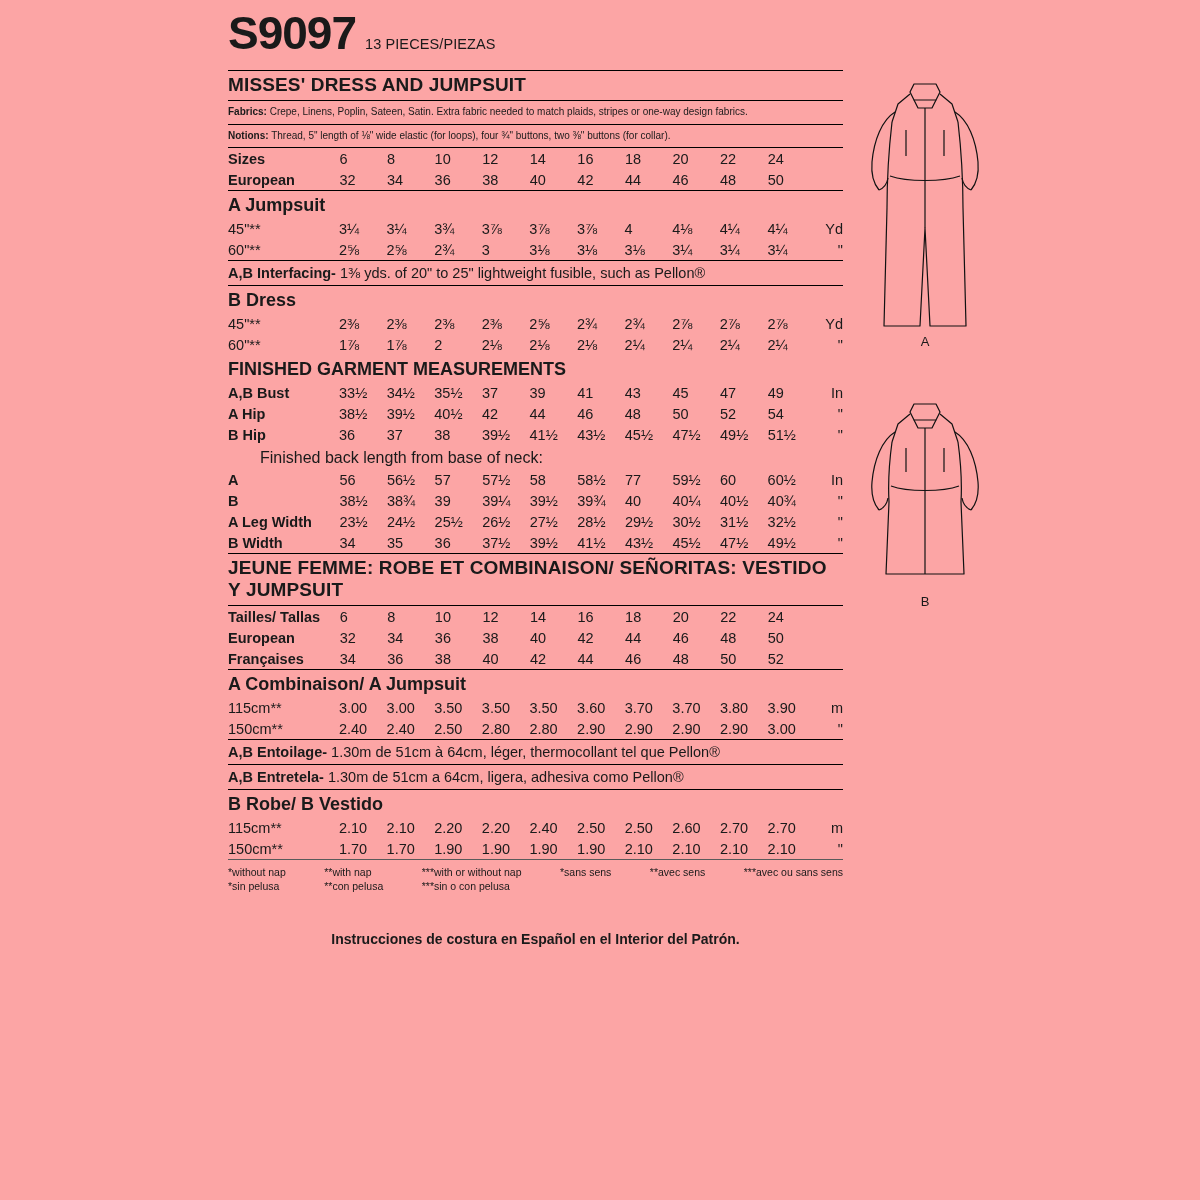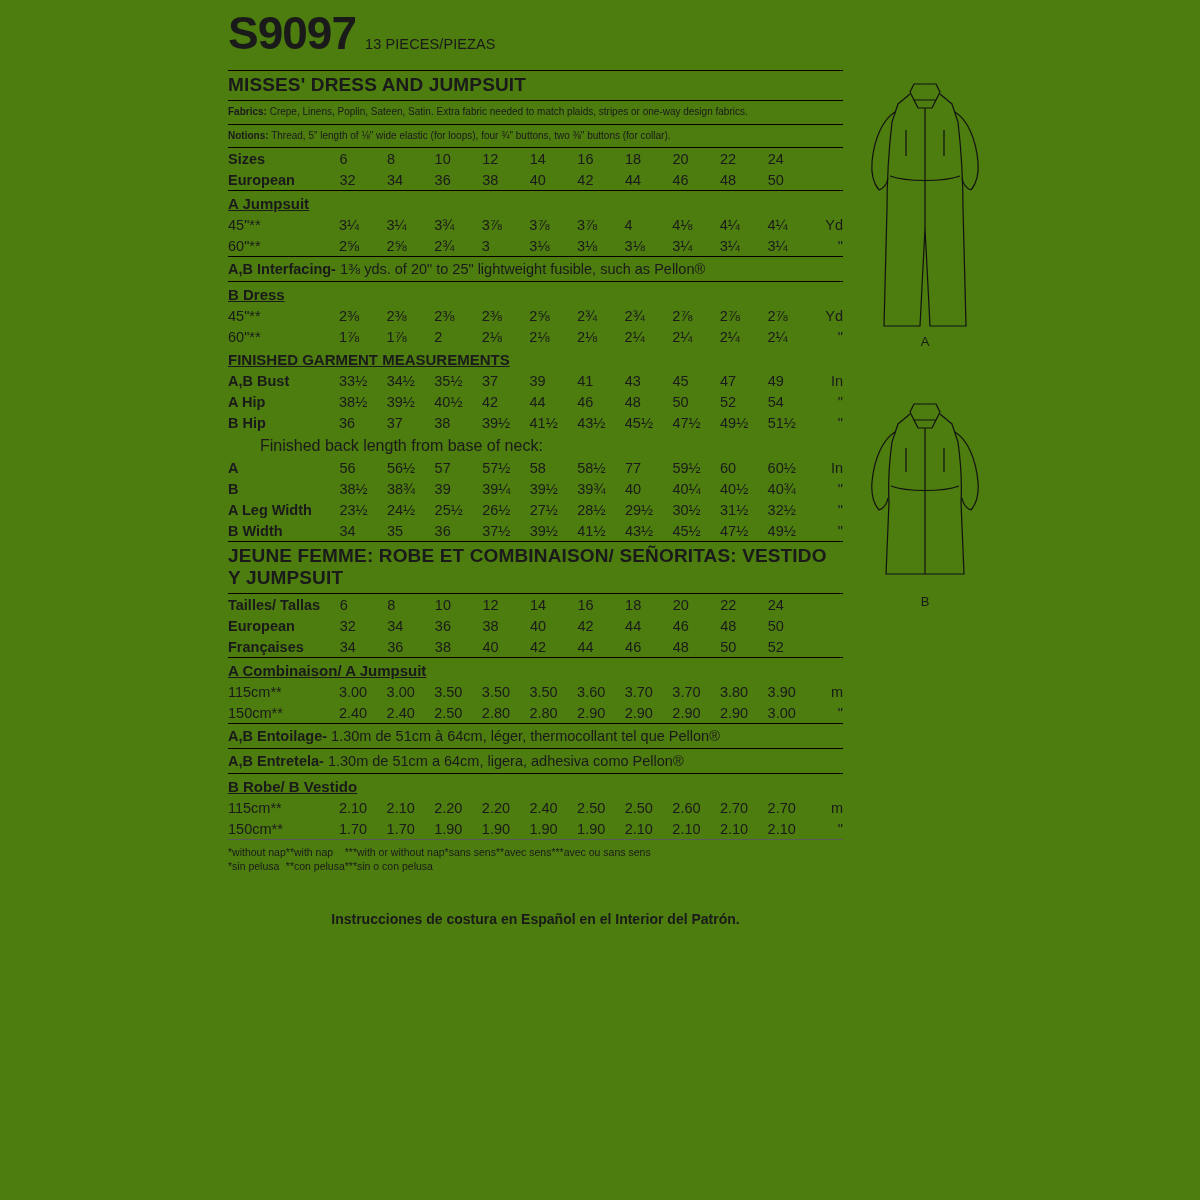--- a/index.html
+++ b/index.html
@@ -6,21 +6,21 @@
   html, body {
     margin: 0; padding: 0;
     width: 1200px; height: 1200px;
     background: #ffffff;
     font-family: "Liberation Sans", sans-serif;
     color: #1a1a1a;
   }
   .page {
     position: relative;
     width: 1200px; height: 1200px;
-    background: #4d7c0f;
+    background: #fca5a5;
     overflow: hidden;
   }
   .content {
     position: absolute;
     left: 228px; top: 10px;
     width: 615px;
   }
   .pattern-num {
     font-size: 46px;
     font-weight: bold;
@@ -67,40 +67,39 @@
     padding: 2.5px 0;
     vertical-align: baseline;
     white-space: nowrap;
   }
   td.lbl { width: 112px; font-weight: bold; }
   td.lbl-n { width: 112px; font-weight: normal; }
   td.col { width: 48px; }
   td.unit { width: 28px; text-align: right; }
 
   .subhead {
-    font-size: 15px;
+    font-size: 18px;
     font-weight: bold;
     padding: 4px 0 2px 0;
-    text-decoration: underline;
   }
   .subhead-normal {
     font-size: 16px;
     font-weight: normal;
     padding: 4px 0 2px 0;
     margin-left: 32px;
   }
   .inline-note {
     font-size: 14.5px;
     padding: 4px 0 4px 0;
   }
   .inline-note b { font-weight: bold; }
 
   .footnotes {
     display: flex;
-    justify-content: flex-start;
+    justify-content: space-between;
     font-size: 10.5px;
     padding-top: 5px;
     line-height: 1.35;
   }
   .footnotes .fn-col div { white-space: nowrap; }
 
   .bottom-note {
     text-align: center;
     font-size: 14px;
     font-weight: bold;

